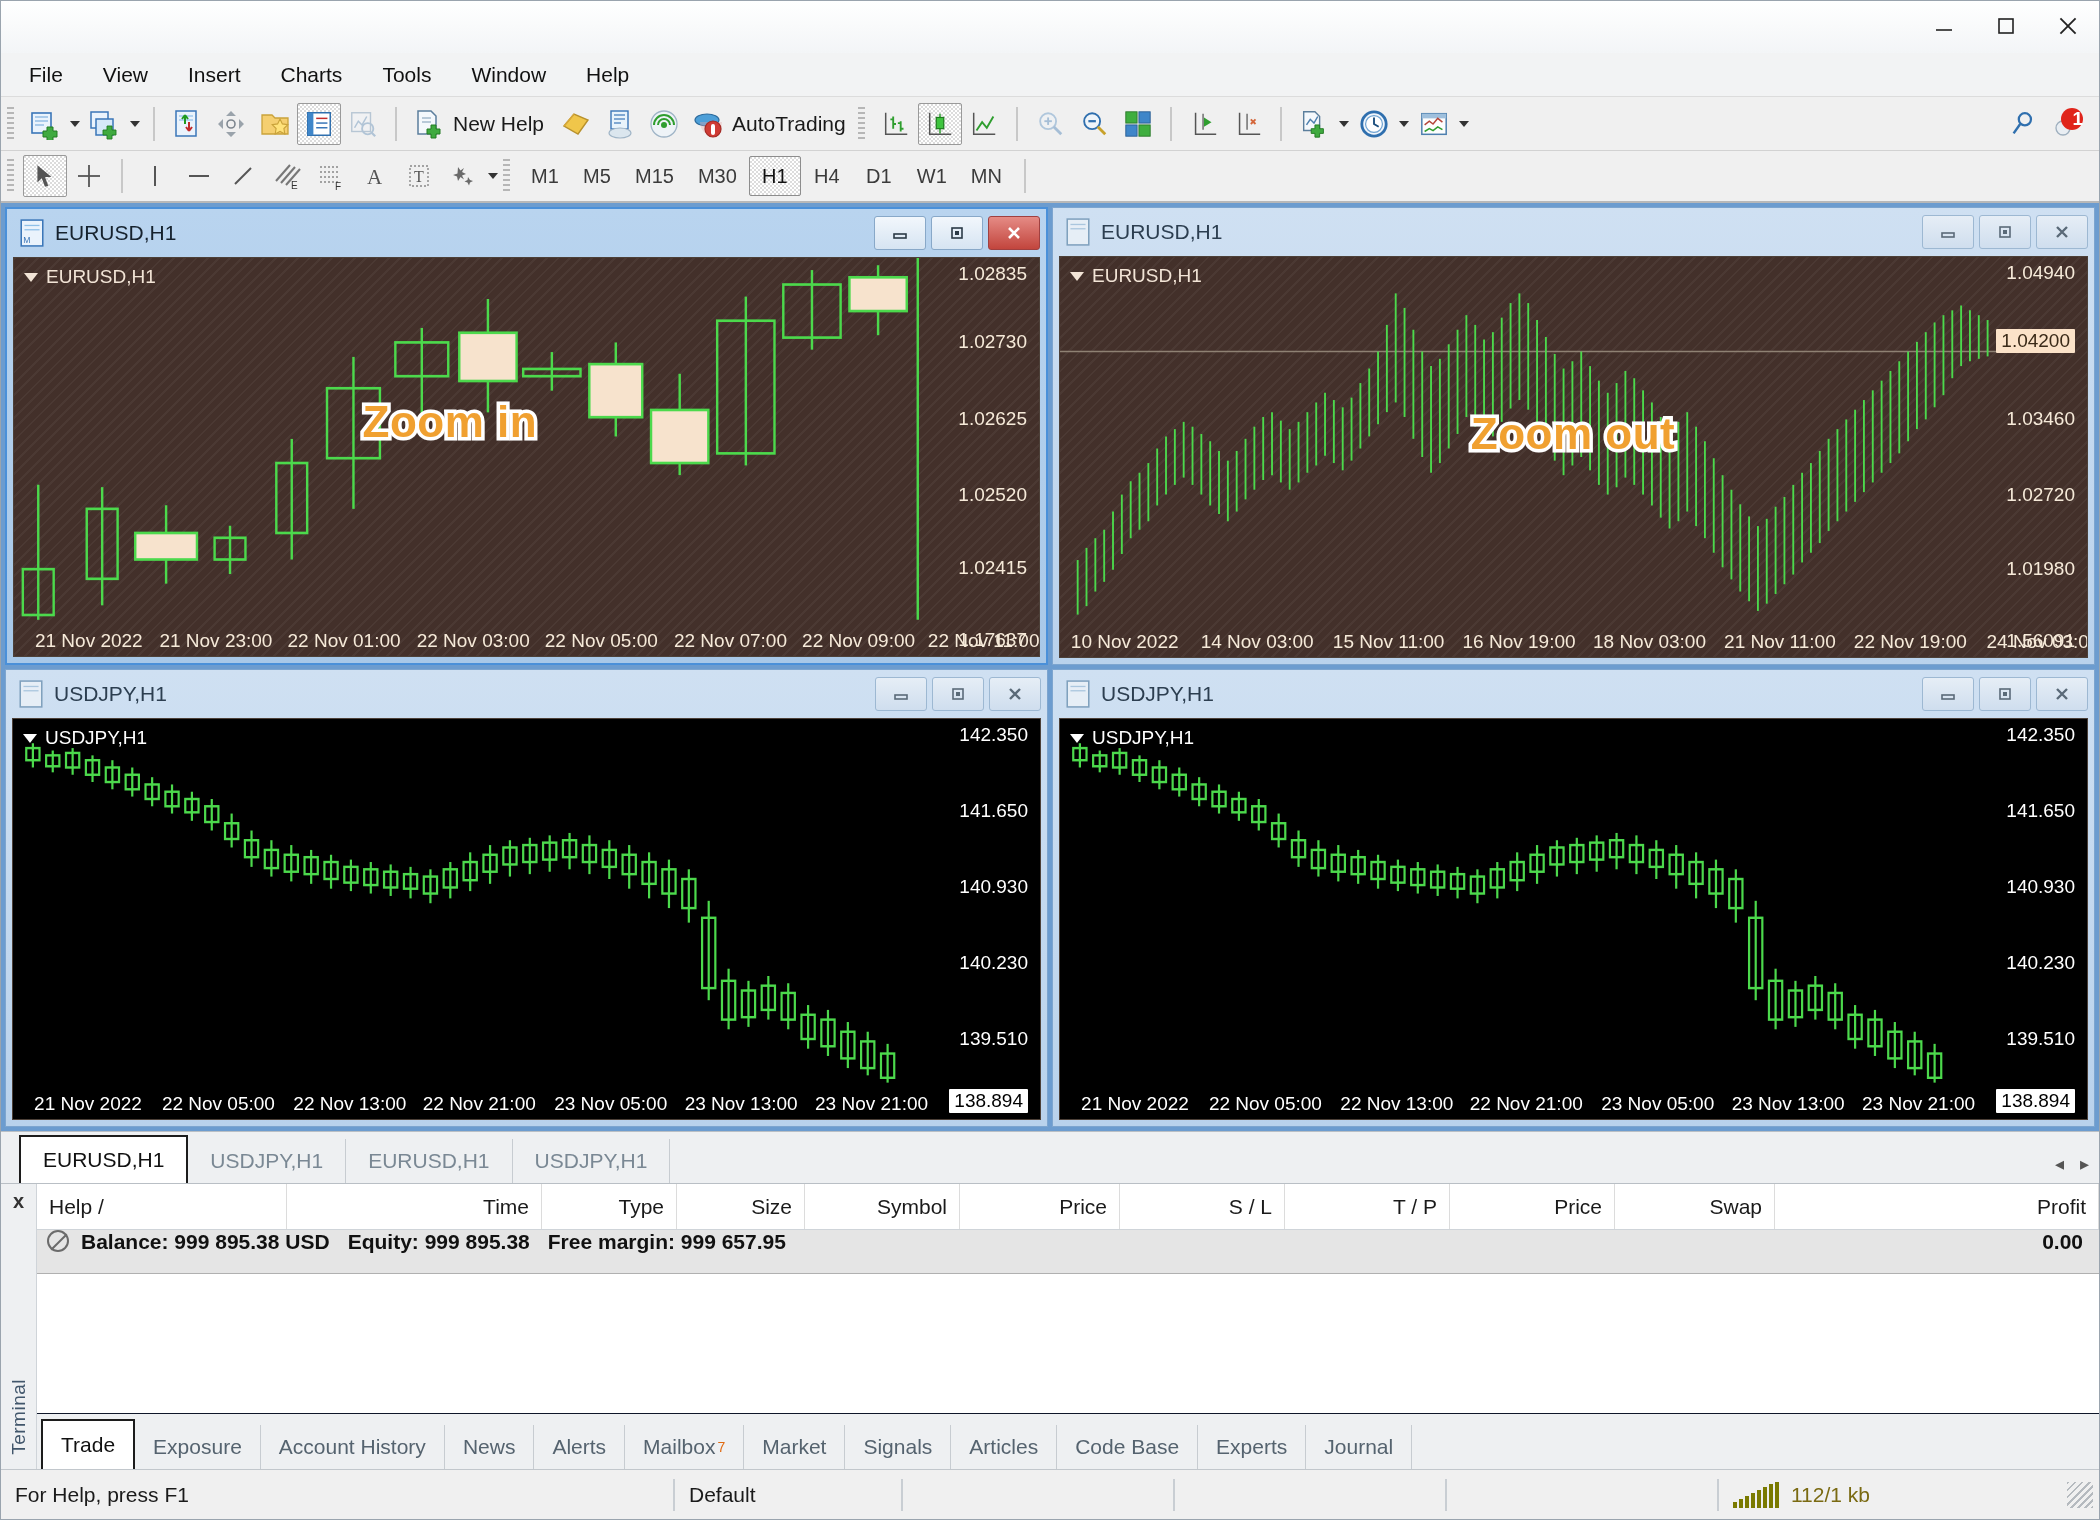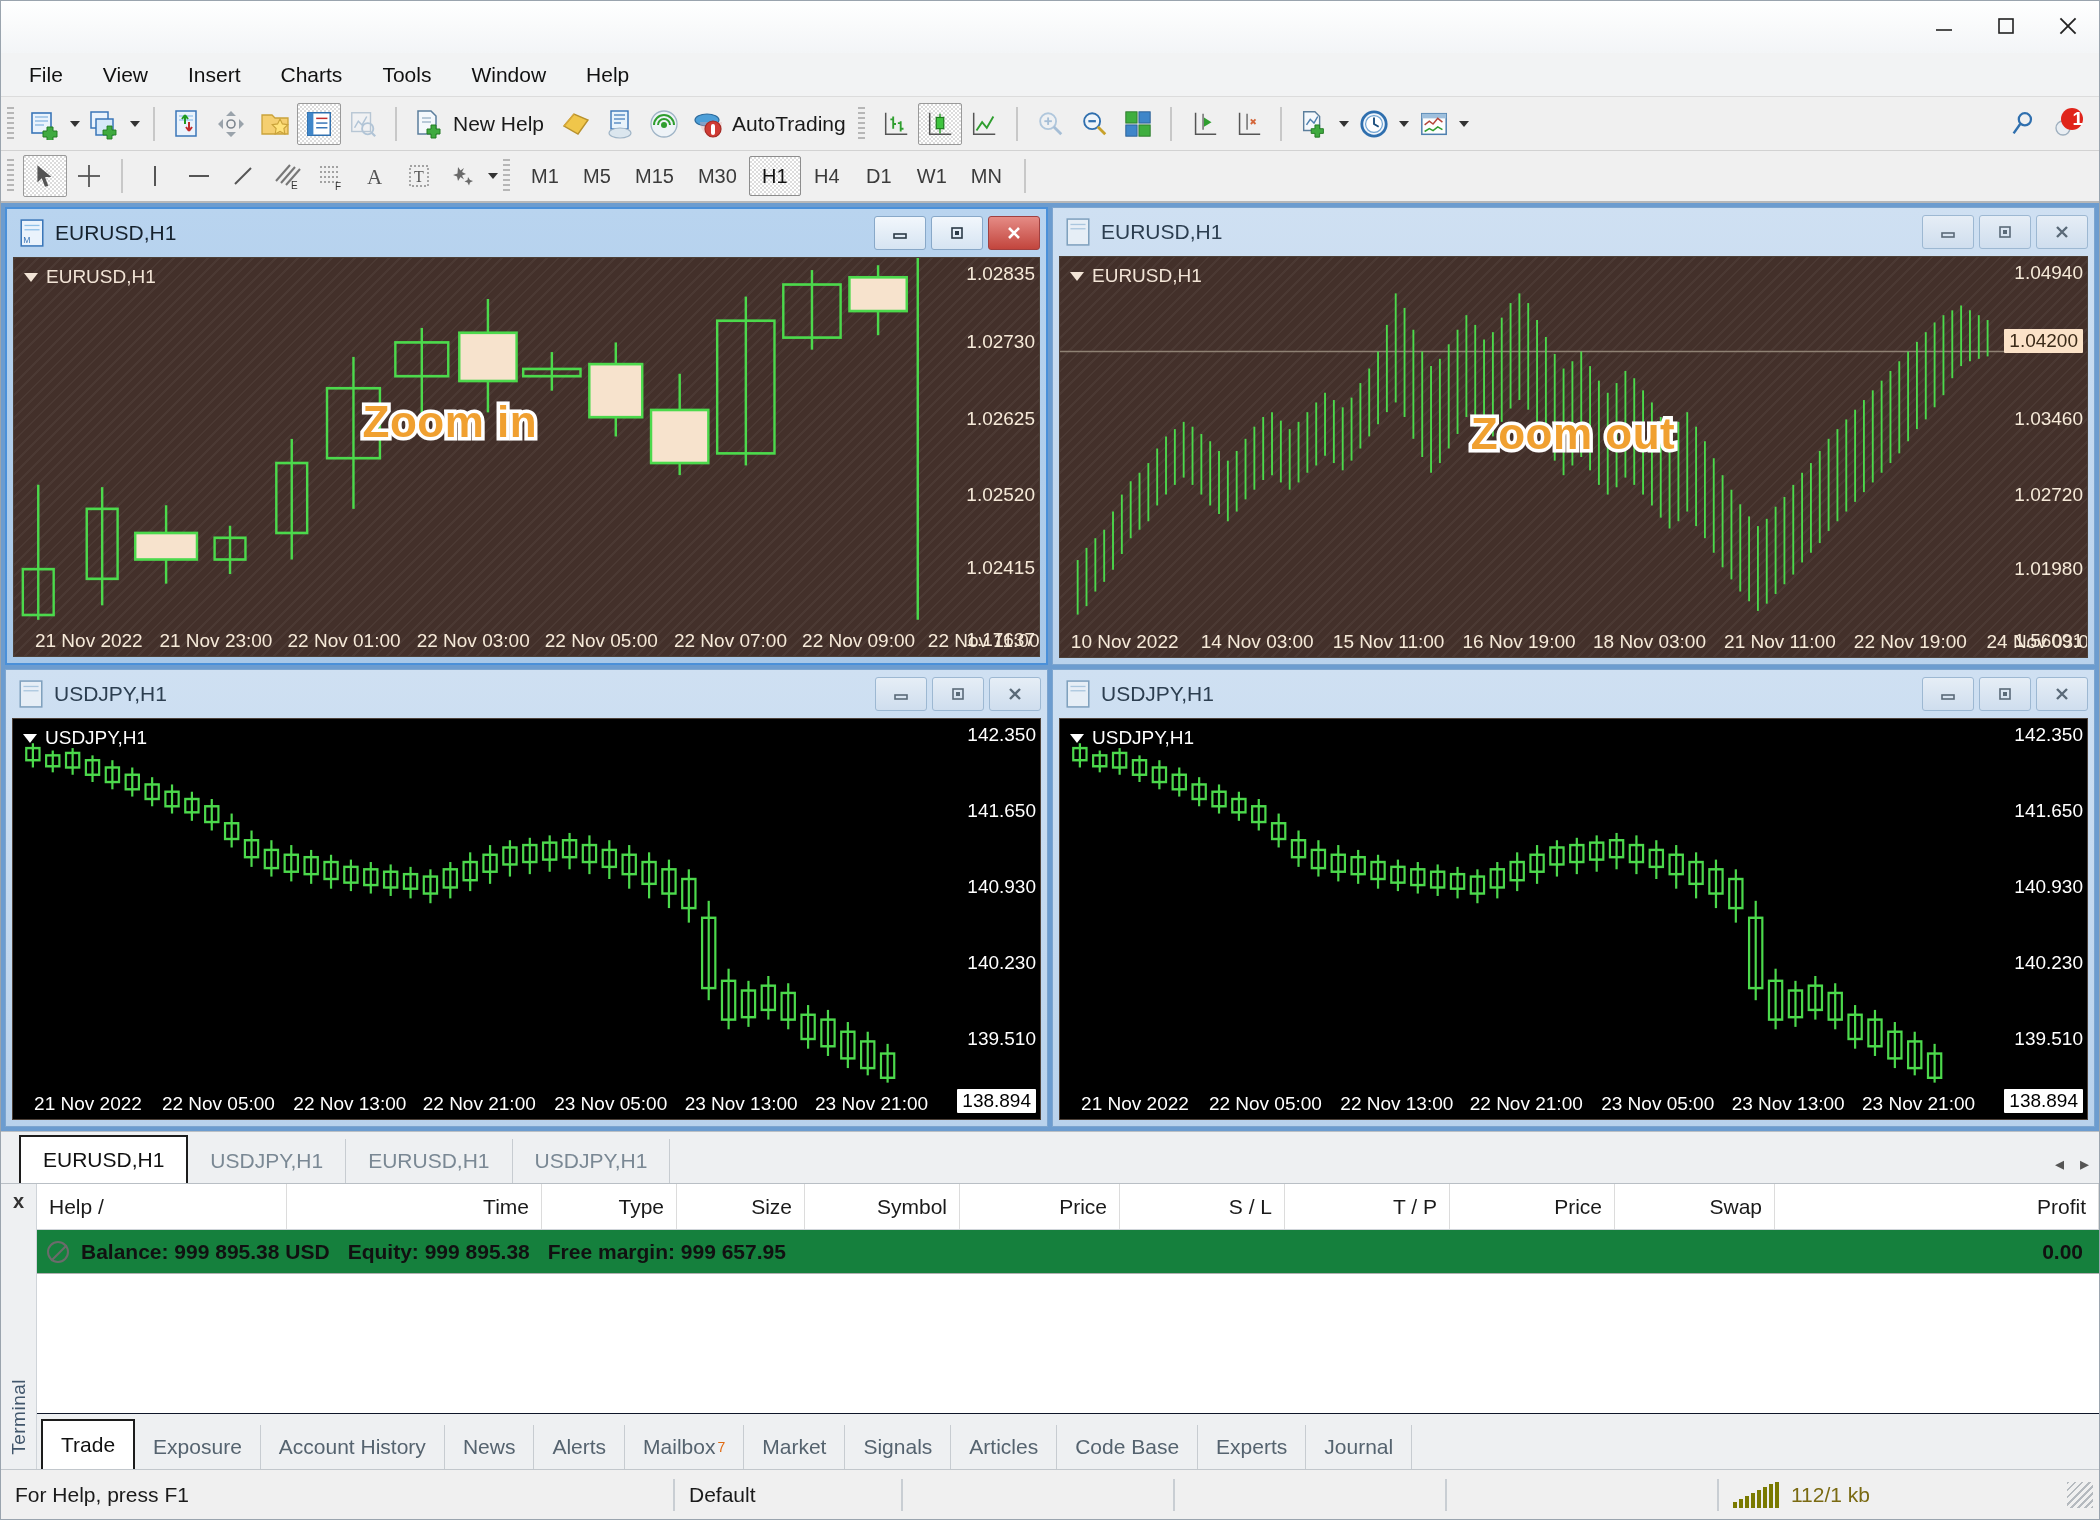--- a/index.html
+++ b/index.html
@@ -159,21 +159,21 @@
   }
   .zoomtext {
     position:absolute; z-index:6;
     font-size:44px; font-weight:bold; color:#f0a030;
     letter-spacing:.5px;
     -webkit-text-stroke:7px #ffffff;
     paint-order:stroke fill;
     white-space:nowrap;
   }
   .axis-y {
-    position:absolute; right:0; top:0; bottom:0; width:118px; z-index:3;
+    position:absolute; right:8px; top:0; bottom:0; width:118px; z-index:3;
     pointer-events:none;
   }
   .ylab {
     position:absolute; right:4px; transform:translateY(-50%);
     font-size:19px; color:#f6ead9; white-space:nowrap;
   }
   .plot.black .ylab { color:#ffffff; }
   .ylab.hl {
     background:#fbe2c8; color:#3a2a18; padding:1px 5px; border-radius:1px;
   }
@@ -228,22 +228,22 @@
     height:46px; flex:0 0 46px; display:flex; align-items:stretch;
     background:#fff; border-bottom:1px solid #cfd4d9;
   }
   .gh {
     display:flex; align-items:center; justify-content:flex-end;
     padding:0 12px; font-size:21px; color:#1a1a1a;
     border-right:1px solid #dcdcdc; white-space:nowrap;
   }
   .gh.left { justify-content:flex-start; }
   .balance-row {
-    height:44px; flex:0 0 44px; display:flex; align-items:center;
-    background:#15803d; padding:0 16px 0 10px; font-size:21px; color:#111;
+    height:44px; flex:0 0 44px; display:flex; align-items:flex-start;
+    background:#e5e5e5; padding:0 16px 0 10px; font-size:21px; color:#111;
     border-bottom:1px solid #b0b0b0;
   }
   .bal-icon {
     width:22px;height:22px;border-radius:50%;border:2px solid #6b6b6b;
     margin-right:12px; position:relative; flex:0 0 22px;
   }
   .bal-icon:after{
     content:""; position:absolute; left:-1px; top:9px; width:22px; height:2px;
     background:#6b6b6b; transform:rotate(-45deg);
   }

